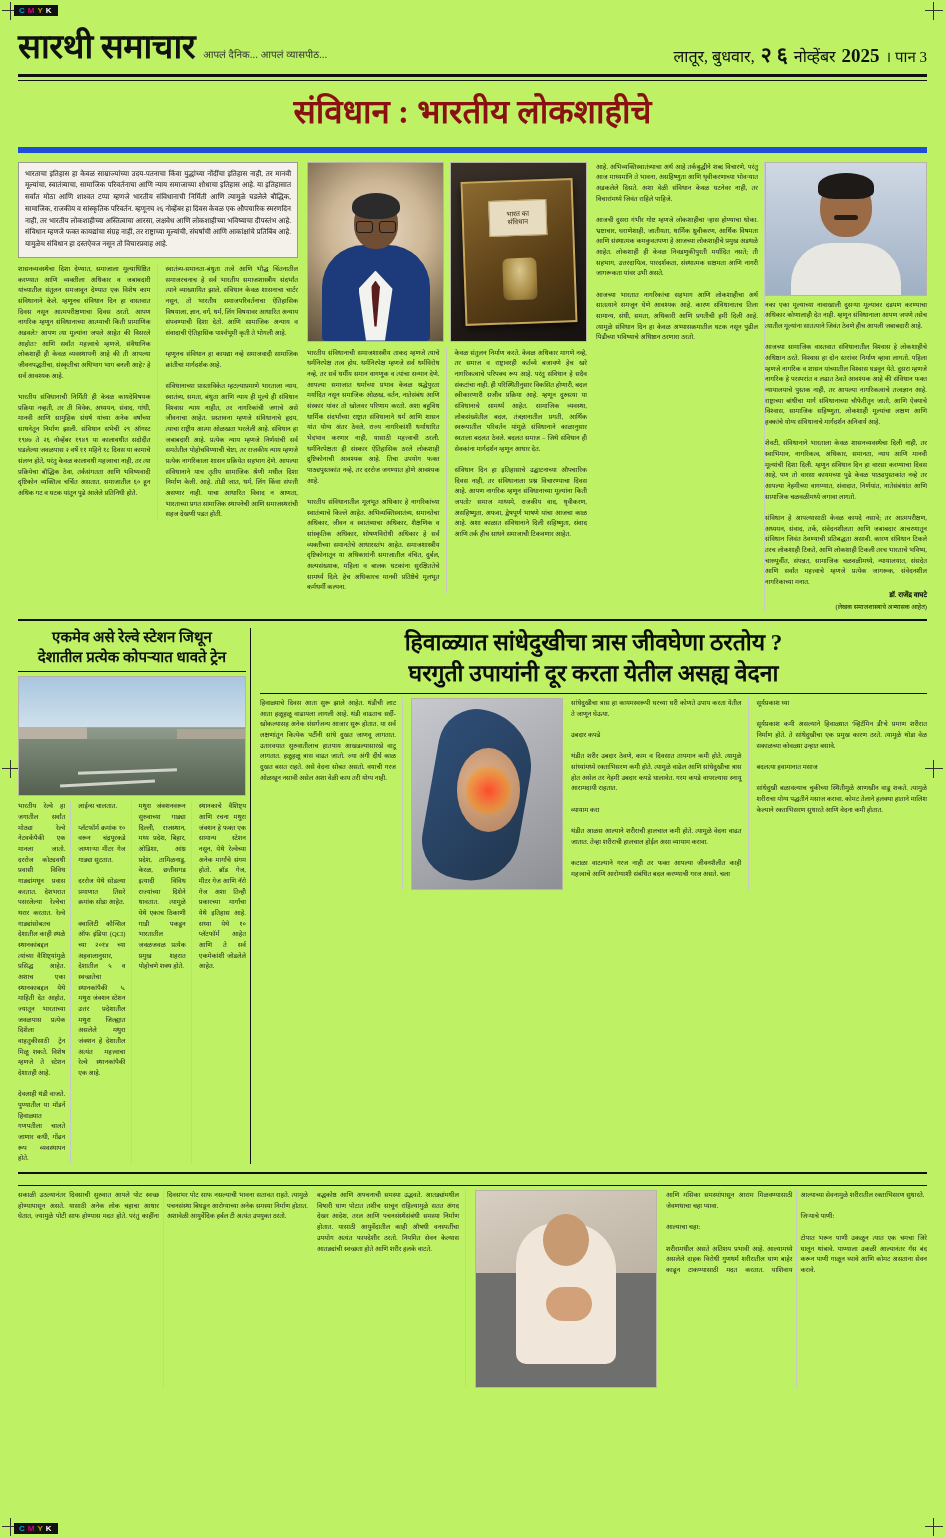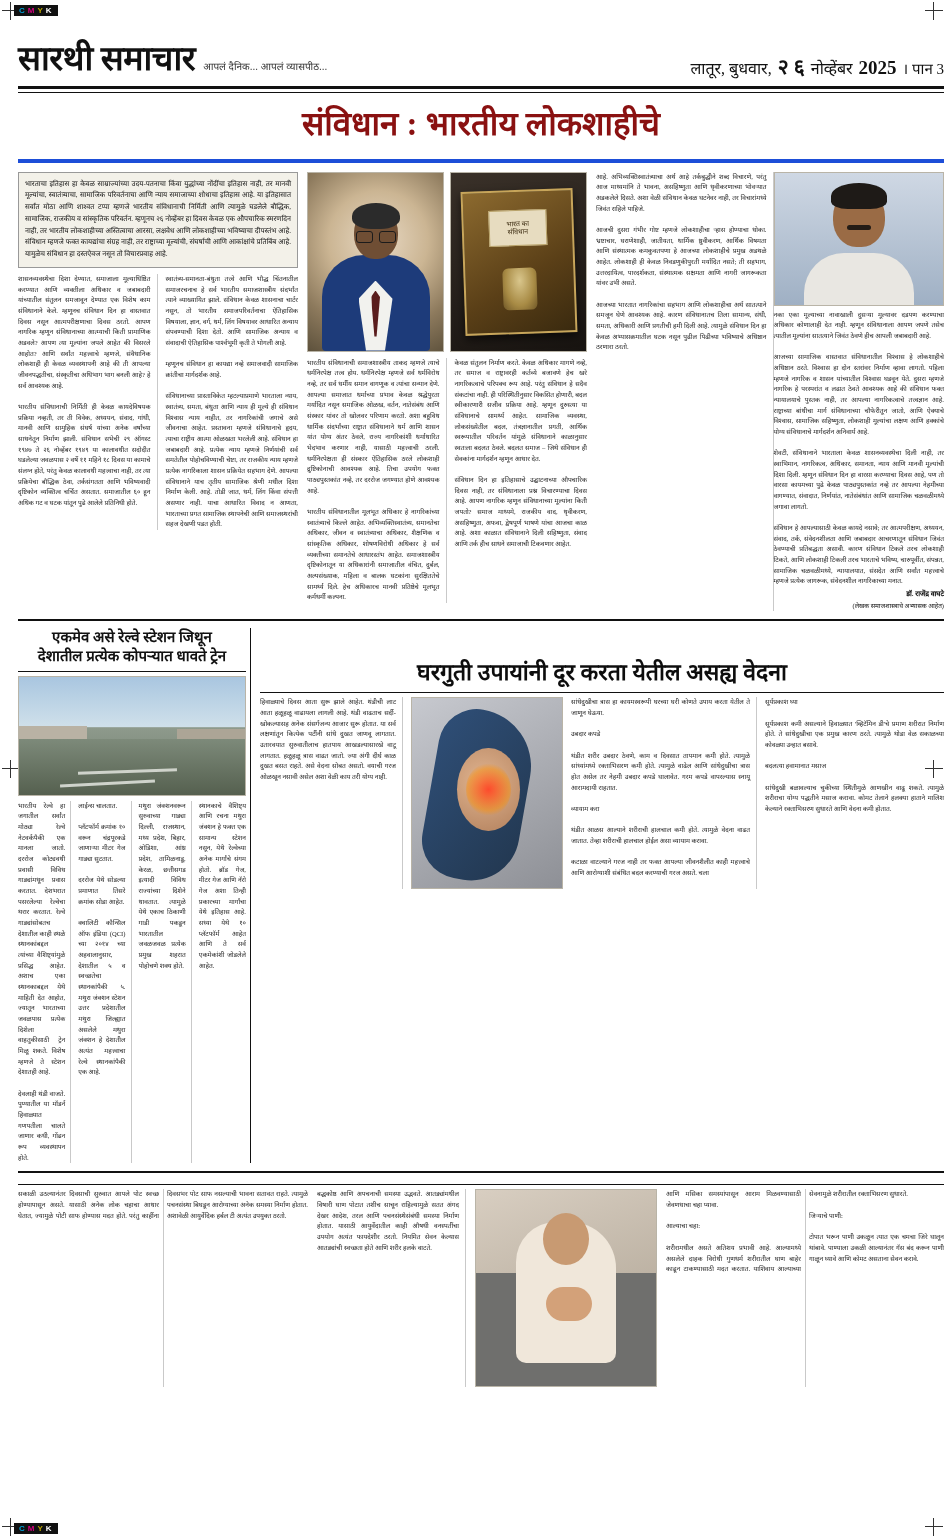--- a/index.html
+++ b/index.html
@@ -1,48 +1,48 @@
 <!DOCTYPE html>
 <html><head>
 <meta charset="utf-8">
 <style>
   html,body{margin:0;padding:0;background:#d8d8d4;}
   body{font-family:"Liberation Sans",sans-serif;}
   .page{
-    position:relative;width:945px;height:1538px;background:#ffffff;margin:0 auto;
-    box-sizing:border-box;padding:14px 1px 10px 18px;overflow:hidden;
+    position:relative;width:945px;height:1538px;background:#bef264;margin:0 auto;
+    box-sizing:border-box;padding:14px 18px 10px 18px;overflow:hidden;
   }
   
   .regmark{position:absolute;width:18px;height:18px;}
   .regmark:before,.regmark:after{content:"";position:absolute;background:#333;}
   .regmark:before{left:8px;top:0;width:1px;height:18px;}
   .regmark:after{top:8px;left:0;height:1px;width:18px;}
   .rm-tl{left:2px;top:2px;} .rm-tr{right:2px;top:2px;}
   .rm-bl{left:2px;bottom:2px;} .rm-br{right:2px;bottom:2px;}
   .rm-ml{left:2px;top:760px;} .rm-mr{right:2px;top:760px;}
   .cmyk{position:absolute;font-size:8px;letter-spacing:1px;font-weight:bold;}
   .cmyk span{padding:0 1px;}
   .c-c{color:#00a0d8;} .c-m{color:#d4007f;} .c-y{color:#b9a400;}
   .cmyk-top{left:14px;top:5px;background:#111;color:#fff;padding:1px 4px;}
   .cmyk-bot{left:14px;bottom:4px;background:#111;padding:1px 4px;}
 
   
   .masthead{display:flex;align-items:flex-end;justify-content:space-between;
-     border-bottom:3px solid #111;padding-bottom:6px;margin-top:20px;}
+     border-bottom:3px solid #111;padding-bottom:6px;margin-top:8px;}
   .mast-left{display:flex;align-items:baseline;gap:8px;}
   .mast-title{font-family:"Liberation Serif",serif;font-size:34px;font-weight:bold;color:#111;letter-spacing:-0.5px;}
   .mast-sub{font-size:10px;color:#333;}
   .mast-right{font-family:"Liberation Serif",serif;font-size:16px;color:#111;display:flex;align-items:baseline;gap:6px;}
   .mast-date-num{font-size:21px;font-weight:bold;}
   .mast-year{font-size:19px;font-weight:bold;}
   .mast-page{font-size:15px;}
   .rule-thin{border-top:1px solid #111;margin-top:3px;}
 
   
-  .headline{border-bottom:4px solid #1d4ed8;padding:10px 0 12px 0;text-align:center;}
+  .headline{border-bottom:6px solid #1d4ed8;padding:10px 0 12px 0;text-align:center;}
   .headline h1{margin:0;font-family:"Liberation Serif",serif;font-weight:bold;color:#8a1111;
      font-size:33px;line-height:1.32;letter-spacing:0px;}
 
   
   .txt{font-family:"Liberation Serif",serif;font-size:6.6px;line-height:1.62;color:#1a1a1a;text-align:justify;}
 
   
   .top-story{display:flex;gap:9px;padding-top:9px;}
   .col{flex:1;}
   .lead-box{border:1px solid #999;background:#f3f1e9;padding:6px;font-size:7.1px;line-height:1.66;
@@ -244,21 +244,21 @@
 दररोज येथे सोडल्या प्रमाणात तिसरे क्रमांक सोडा आहेत.
 
 क्वालिटी कौन्सिल ऑफ इंडिया (QCI) च्या २०१४ च्या अहवालानुसार, देशातील ५ व स्वच्छतेचा स्थानकांपैकी ५. मथुरा जंक्शन स्टेशन उत्तर प्रदेशातील मथुरा जिल्ह्यात असलेले मथुरा जंक्शन हे देशातील अत्यंत महत्त्वाचा रेल्वे स्थानकांपैकी एक आहे.</div>
         <div class="txt" style="flex:1;padding-right:5px;border-right:1px solid #c9c9c9;white-space:pre-line;">मथुरा जंक्शनवरून सुरुवाच्या गाड्या दिल्ली, राजस्थान, मध्य प्रदेश, बिहार, ओडिशा, आंध्र प्रदेश, तामिळनाडू, केरळ, छत्तीसगड इत्यादी विविध राज्यांच्या दिशेने धावतात. त्यामुळे येथे एकाच ठिकाणी गाडी पकडून भारतातील जवळजवळ प्रत्येक प्रमुख शहरात पोहोचणे शक्य होते.</div>
         <div class="txt" style="flex:1;white-space:pre-line;">स्थानकाचे वैशिष्ट्य आणि रचना मथुरा जंक्शन हे फक्त एक सामान्य स्टेशन नसून, येथे रेल्वेच्या अनेक मार्गांचे संगम होतो. ब्रॉड गेज, मीटर गेज आणि नॅरो गेज अशा तिन्ही प्रकारच्या मार्गांचा येथे इतिहास आहे. सध्या येथे १० प्लॅटफॉर्म आहेत आणि ते सर्व एकमेकांशी जोडलेले आहेत.</div>
       </div>
     </div>
 
     <div class="band-right" style="border-left:1px solid #111;padding-left:9px;">
       <div class="sub-head sh-big">
-        <br>
+        <span>हिवाळ्यात सांधेदुखीचा त्रास जीवघेणा ठरतोय ?</span><br>
         <span>घरगुती उपायांनी दूर करता येतील असह्य वेदना</span>
       </div>
       <div class="hr-med"></div>
       <div style="display:flex;gap:8px;">
         <div class="txt" style="flex:0 0 136px;padding-right:6px;border-right:1px solid #c9c9c9;white-space:pre-line;">हिवाळ्याचे दिवस आता सुरू झाले आहेत. थंडीची लाट आता हळूहळू वाढायला लागली आहे. थंडी वाढताच सर्दी-खोकल्यासह अनेक संसर्गजन्य आजार सुरू होतात. या सर्व लक्षणांतून कित्येक पटींनी सांधे दुखत जाणवू लागतात. उतारवयात सुरुवातीलाच हातपाय आखडल्यासारखे वाटू लागतात. हळूहळू त्रास वाढत जातो. ज्या अंगी दीर्घ काळ दुखत बसत राहते. असे वेदना सोबत असतो. वयाची गरज ओळखून नसावी असेल अशा वेळी काय तरी योग्य नाही.</div>
         <div class="photo photo-knee" style="flex:0 0 150px;height:190px;">
           <div class="knee-leg"></div>
           <div class="knee-skin"></div>
           <div class="knee-glow"></div>
         </div>

